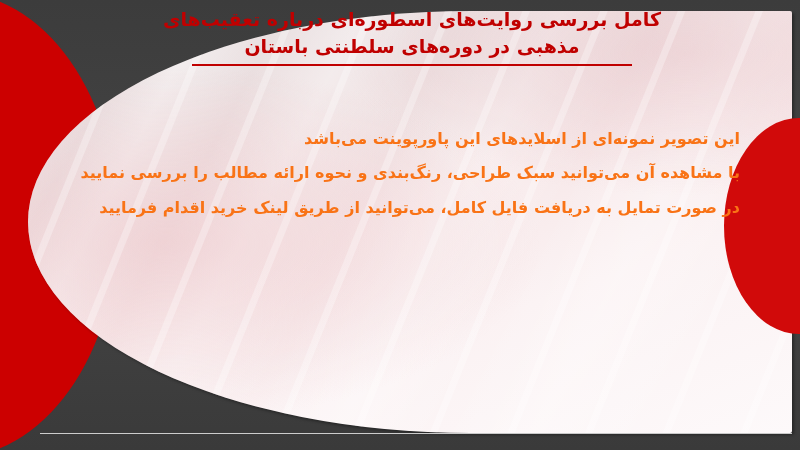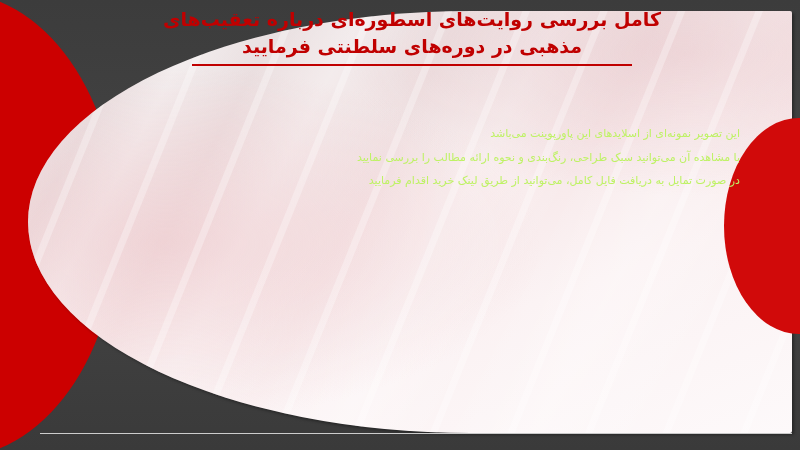--- a/index.html
+++ b/index.html
@@ -132,23 +132,23 @@
   }
 
   .body-block {
     position: absolute;
     top: 122px;
     right: 60px;
     left: 140px;
     text-align: right;
   }
   .body-line {
-    color: #bef264;
-    font-size: 11px;
-    font-weight: normal;
+    color: #f97316;
+    font-size: 16px;
+    font-weight: bold;
     line-height: 2.15;
     white-space: nowrap;
   }
 
   
   .panel-edge-bottom {
     position: absolute;
     left: 40px;
     right: 8px;
     bottom: 16px;
@@ -172,21 +172,21 @@
   </div>
 
   <div class="red-right"></div>
 
   <div class="panel-edge-bottom"></div>
 
   <div class="content">
 
     <div class="title-block">
       <div class="title-line">کامل بررسی روایت‌های اسطوره‌ای درباره تعقیب‌های</div>
-      <div class="title-line">مذهبی در دوره‌های سلطنتی فرمایید</div>
+      <div class="title-line">مذهبی در دوره‌های سلطنتی باستان</div>
       <div class="title-rule"></div>
     </div>
 
     <div class="body-block">
       <div class="body-line">این تصویر نمونه‌ای از اسلایدهای این پاورپوینت می‌باشد</div>
       <div class="body-line">با مشاهده آن می‌توانید سبک طراحی، رنگ‌بندی و نحوه ارائه مطالب را بررسی نمایید</div>
       <div class="body-line">در صورت تمایل به دریافت فایل کامل، می‌توانید از طریق لینک خرید اقدام فرمایید</div>
     </div>
 
   </div>

